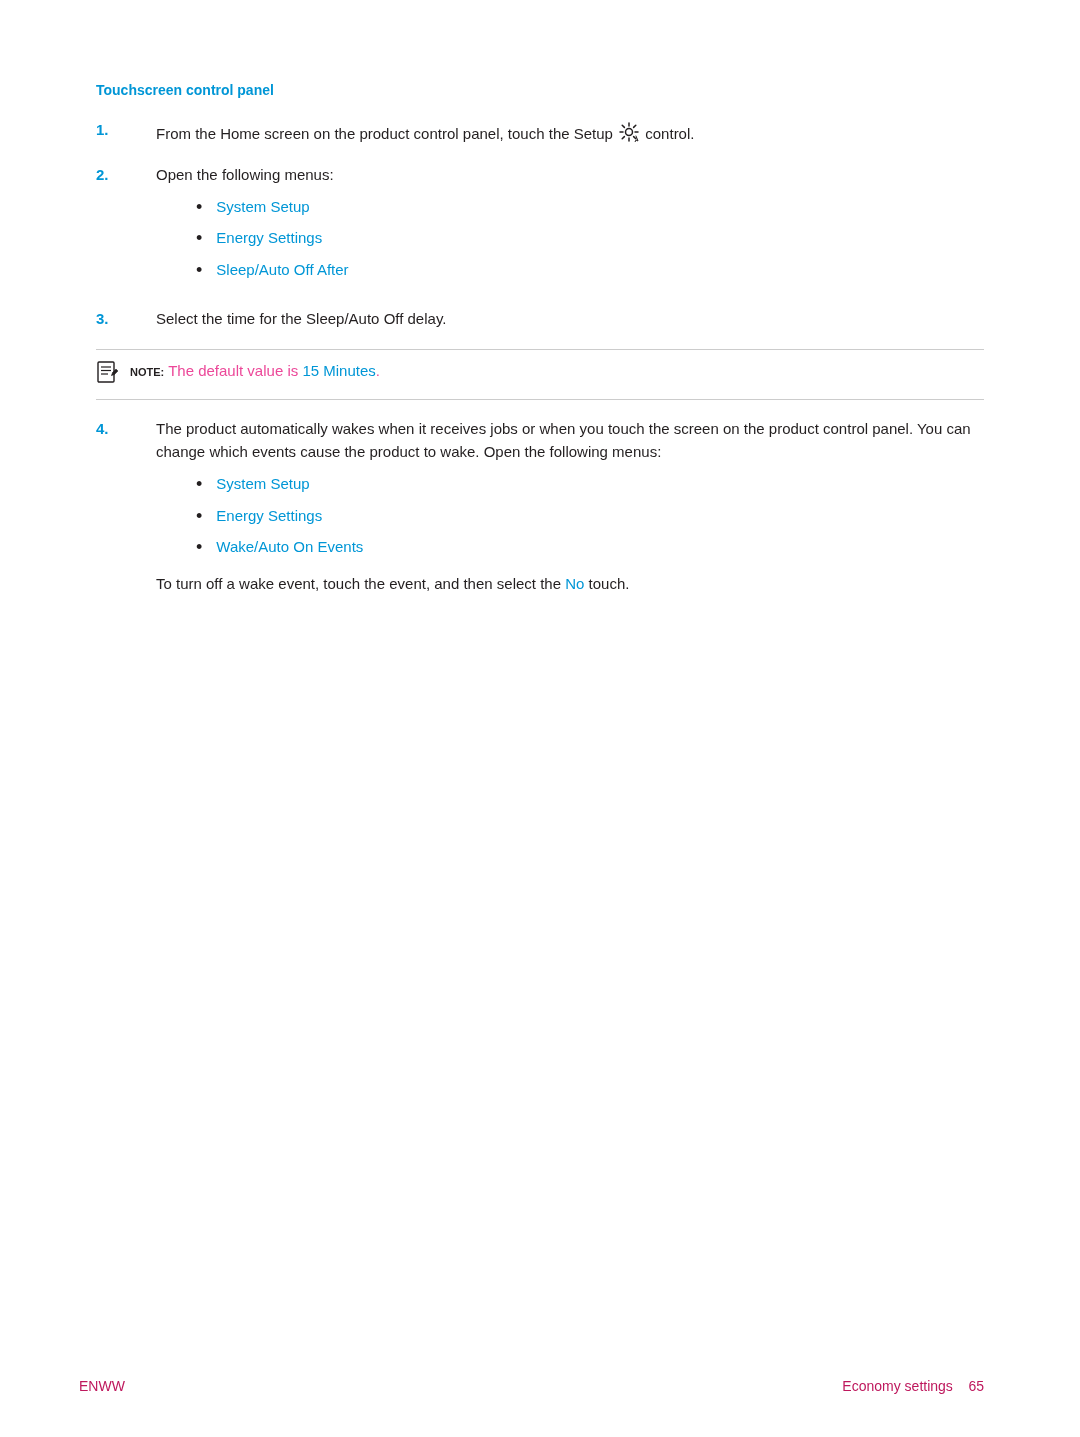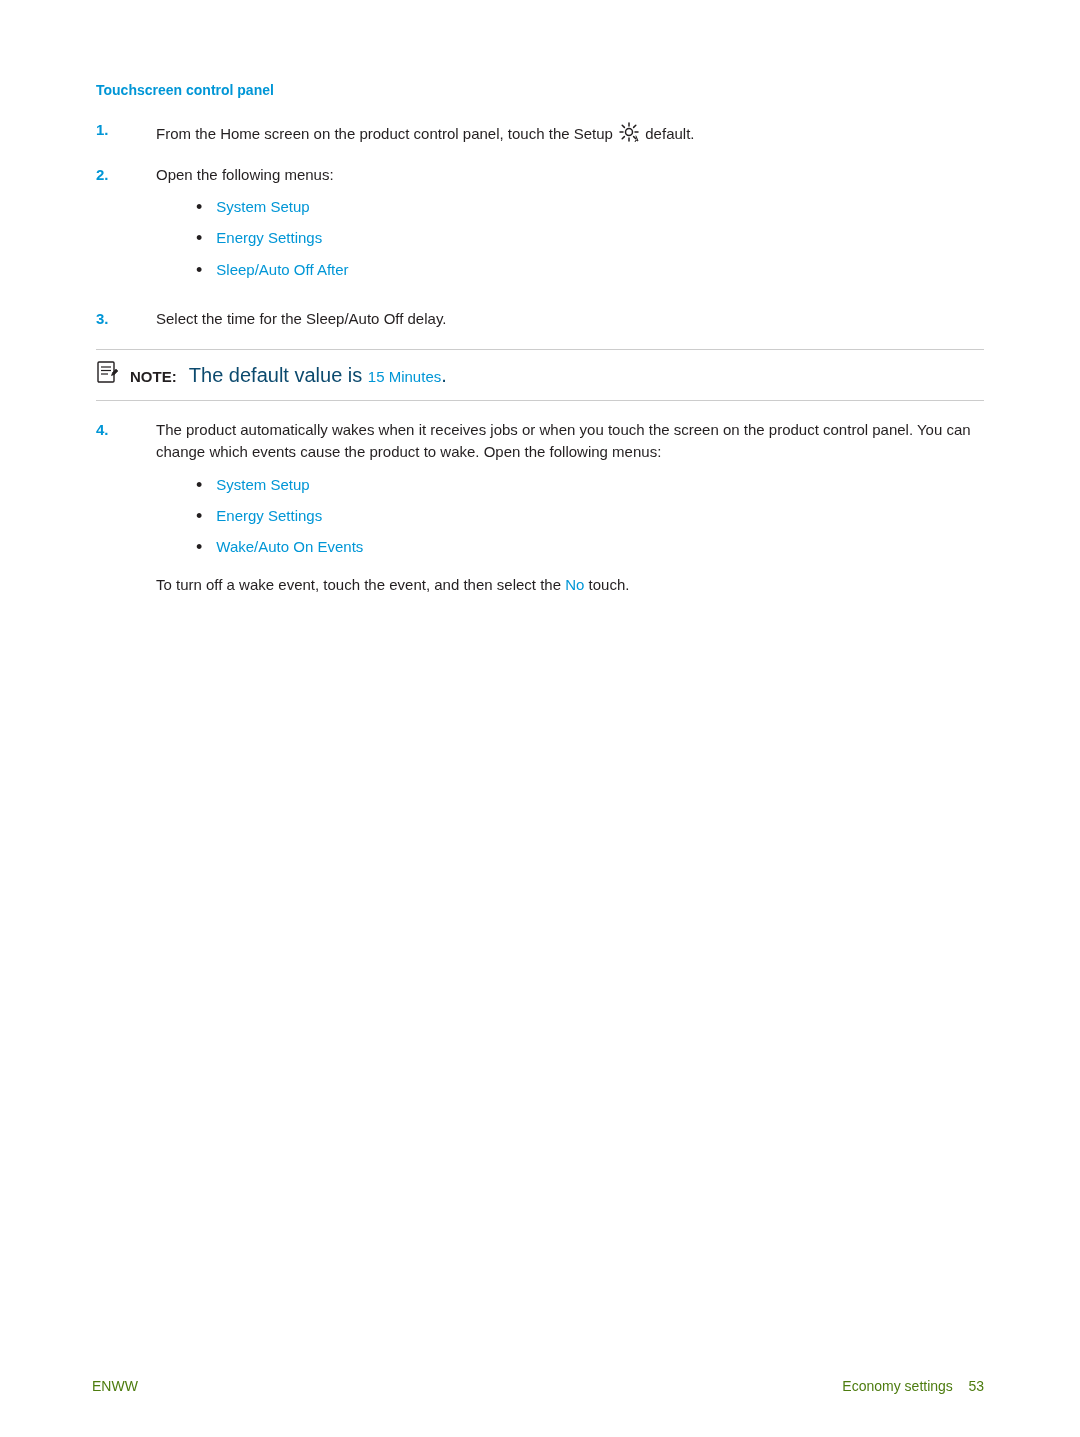--- a/index.html
+++ b/index.html
@@ -97,47 +97,46 @@
       margin-top: 1px;
     }
 
     .note-icon svg {
       width: 24px;
       height: 22px;
     }
 
     .note-label {
       font-weight: bold;
-      font-size: 15px;
-      color: #231f20;
-      margin-right: 8px;
+      font-size: 11px;
+      color: #231f20;
     }
 
     .note-text {
-      font-size: 20px;
-      color: #0c4a6e;
+      font-size: 15px;
+      color: #ec4899;
     }
 
     .setup-icon {
       display: inline-block;
       position: relative;
       top: 3px;
       margin: 0 2px;
     }
 
     .footer {
       position: absolute;
       bottom: 40px;
-      left: 92px;
+      left: 79px;
       right: 96px;
       display: flex;
       justify-content: space-between;
       align-items: center;
       font-size: 14px;
-      color: #4d7c0f;
+      color: #be185d;
       border-top: none;
       text-align: right;
     }
 
     .footer-left {
       font-size: 14px;
     }
 
     .footer-right {
       font-size: 14px;
@@ -157,21 +156,21 @@
       <span class="step-content">
         <span>From the Home screen on the product control panel, touch the Setup </span><span class="setup-icon">
           
           <svg width="20" height="20" viewBox="0 0 20 20" xmlns="http://www.w3.org/2000/svg">
             <circle cx="10" cy="10" r="3.5" fill="none" stroke="#231f20" stroke-width="1.5"></circle>
             <path d="M10 1 L10 4 M10 16 L10 19 M1 10 L4 10 M16 10 L19 10" stroke="#231f20" stroke-width="1.5" stroke-linecap="round"></path>
             <path d="M3.2 3.2 L5.4 5.4 M14.6 14.6 L16.8 16.8 M3.2 16.8 L5.4 14.6 M14.6 5.4 L16.8 3.2" stroke="#231f20" stroke-width="1.5" stroke-linecap="round"></path>
 
             <path d="M17 14 L19 19 L17 18 L16 20" fill="none" stroke="#231f20" stroke-width="1" stroke-linecap="round" stroke-linejoin="round"></path>
           </svg>
-        </span><span> default.</span>
+        </span><span> control.</span>
       </span>
     </div>
 
     <div class="step">
       <span class="step-number">2.</span>
       <div class="step-content">
         <span>Open the following menus:</span>
         <ul class="sub-list">
           <li>
             <span class="bullet">•</span>
@@ -235,17 +234,17 @@
           <span>To turn off a wake event, touch the event, and then select the </span><span class="link-blue">No</span><span> touch.</span>
         </p>
       </div>
     </div>
 
   </div>
 
   <div class="footer">
     <span class="footer-left">ENWW</span>
     <span class="footer-right">
-      <span>Economy settings</span>&nbsp;&nbsp;&nbsp;&nbsp;<span>53</span>
+      <span>Economy settings</span>&nbsp;&nbsp;&nbsp;&nbsp;<span>65</span>
     </span>
   </div>
 
 </div>
 
 </body></html>

